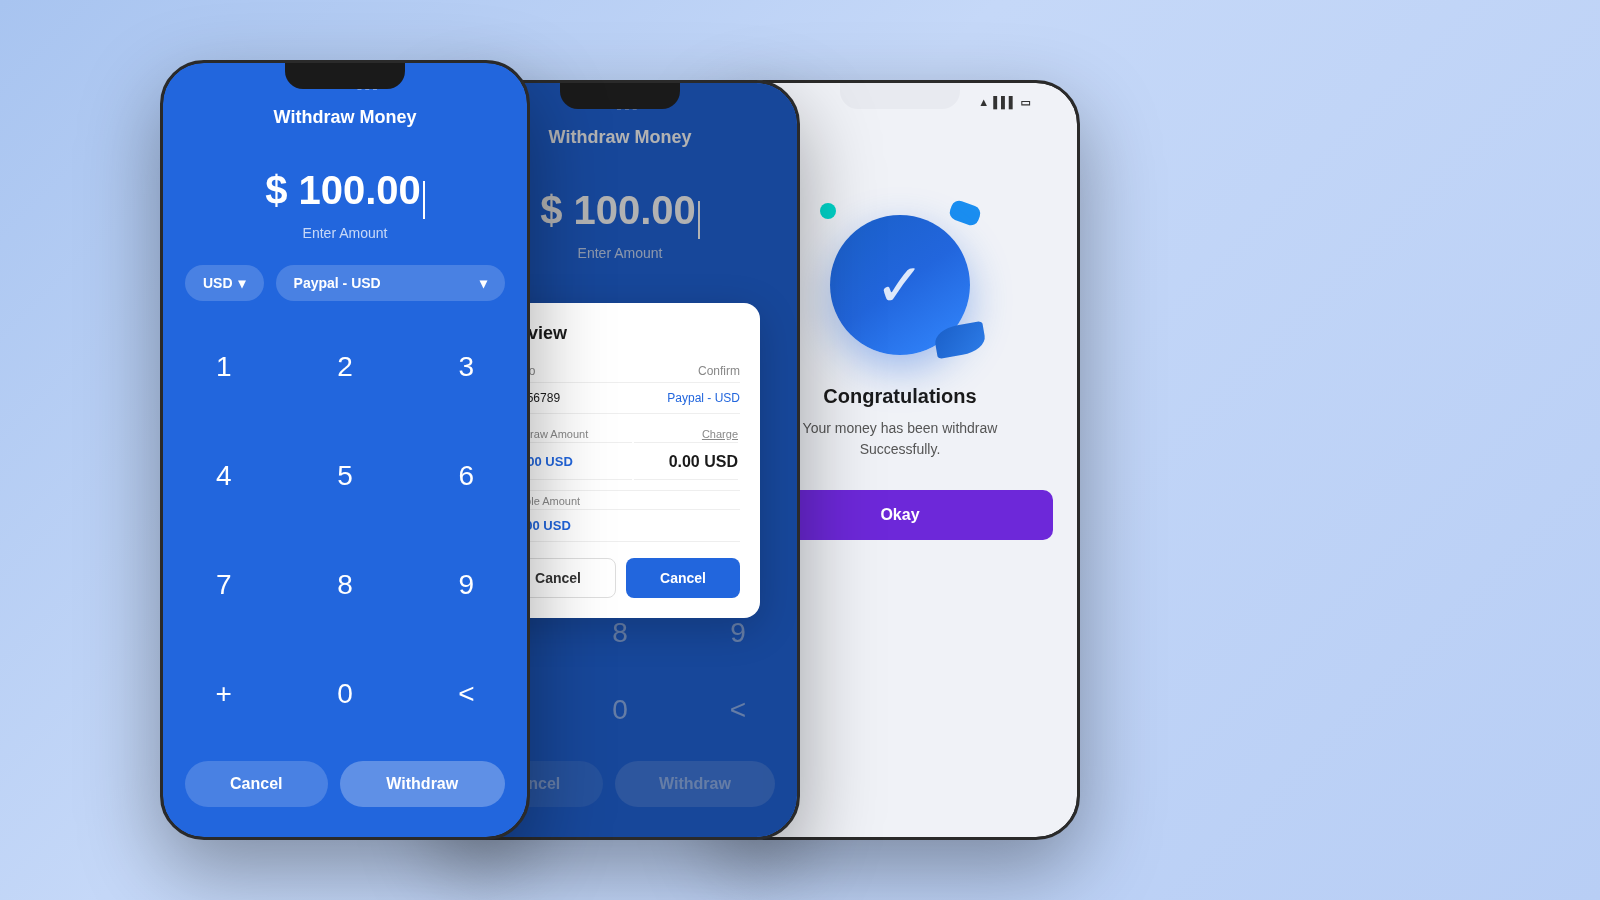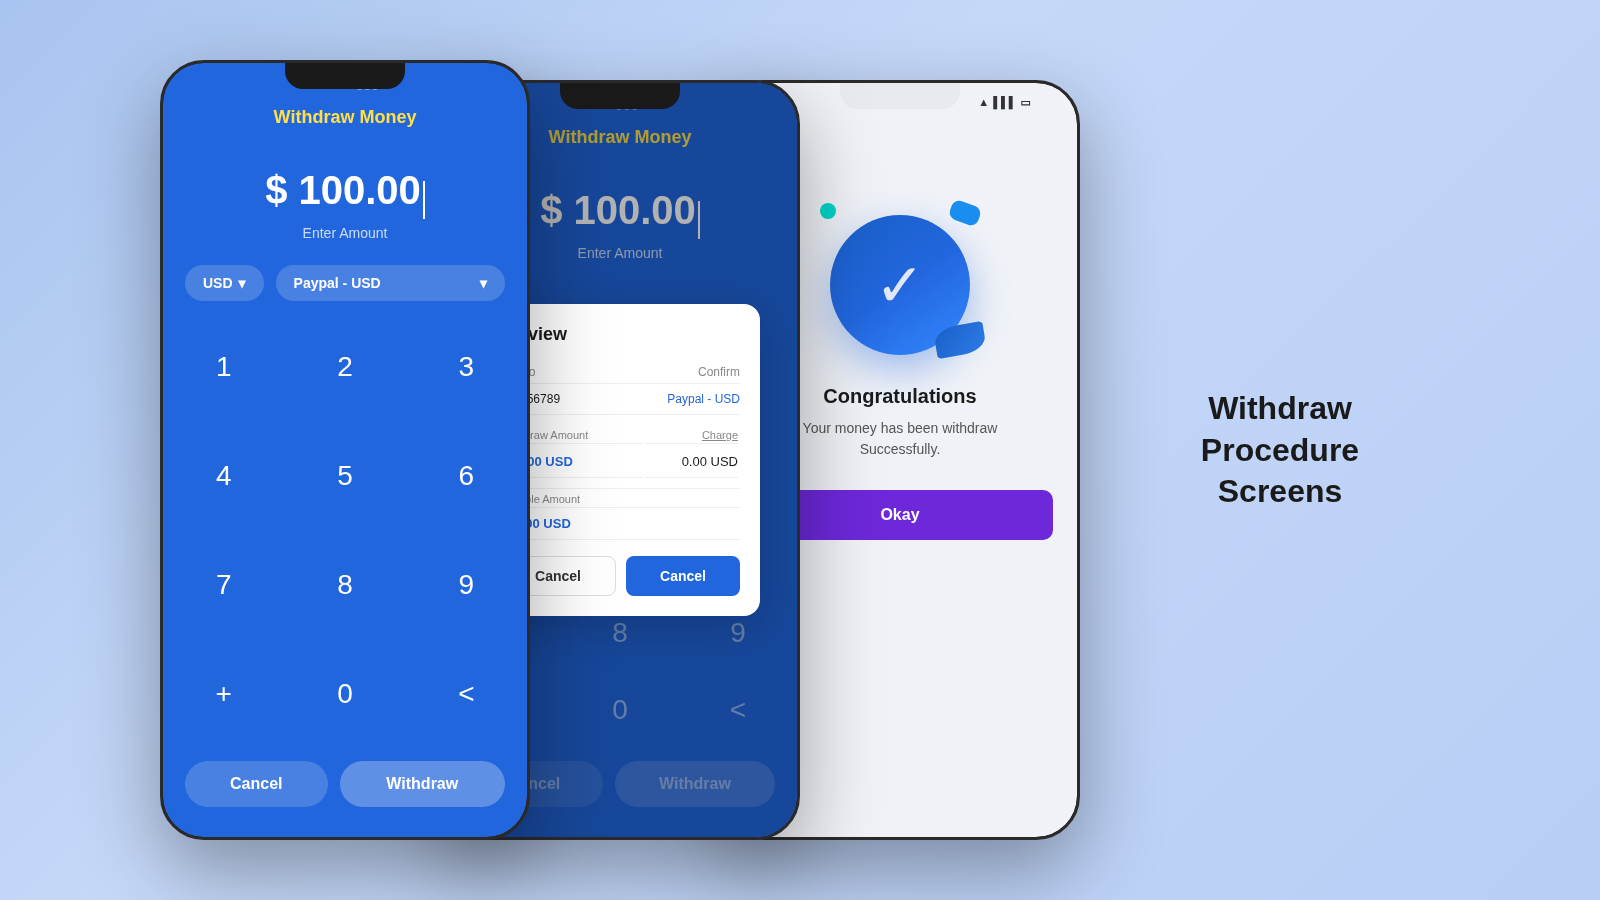--- a/index.html
+++ b/index.html
@@ -110,21 +110,21 @@
     .screen-content-1 {
       display: flex;
       flex-direction: column;
       align-items: center;
       height: 100%;
       padding-top: 0;
     }
     .screen-header {
       font-size: 18px;
       font-weight: 700;
-      color: #fde047;
+      color: #ffffff;
       padding: 12px 0 20px;
       text-align: center;
     }
     .amount-display {
       text-align: center;
       margin: 20px 8px 6px;
     }
     .amount-value {
       font-size: 40px;
       font-weight: 700;
@@ -519,21 +519,21 @@
               <tr>
                 <td colspan="2">
                   <table style="width:100%;border:none;">
                     <tbody>
                         <tr>
                       <td style="color:#888;font-size:11px;padding:4px 0 2px;">Withdraw Amount</td>
                       <td style="color:#888;font-size:11px;padding:4px 0 2px;text-align:right;text-decoration:underline;">Charge</td>
                     </tr>
                     <tr>
                       <td style="color:#2266dd;font-weight:600;font-size:13px;">100.00 USD</td>
-                      <td style="color:#1a1a1a;font-weight:400;font-size:13px;text-align:right;">0.00 USD</td>
+                      <td style="color:#1a1a1a;font-weight:700;font-size:16px;text-align:right;">0.00 USD</td>
                     </tr>
                   </tbody>
                     </table>
                 </td>
               </tr>
               <tr>
                 <td colspan="2" style="color:#888;font-size:11px;padding:4px 0 2px;">Payable Amount</td>
               </tr>
               <tr>
                 <td colspan="2" style="color:#2266dd;font-weight:600;font-size:13px;">100.00 USD</td>
@@ -569,18 +569,14 @@
           </div>
           <div class="success-leaf"></div>
         </div>
         <div class="congrats-title">Congratulations</div>
         <div class="congrats-msg">Your money has been withdraw<br>Successfully.</div>
         <button class="okay-btn">Okay</button>
       </div>
     </div>
   </div>
 
-  <div class="side-title">
-    <span>Withdraw Procedure</span><br>
-    <span>Screens</span>
-  </div>
 
 </div>
 
 </body></html>

